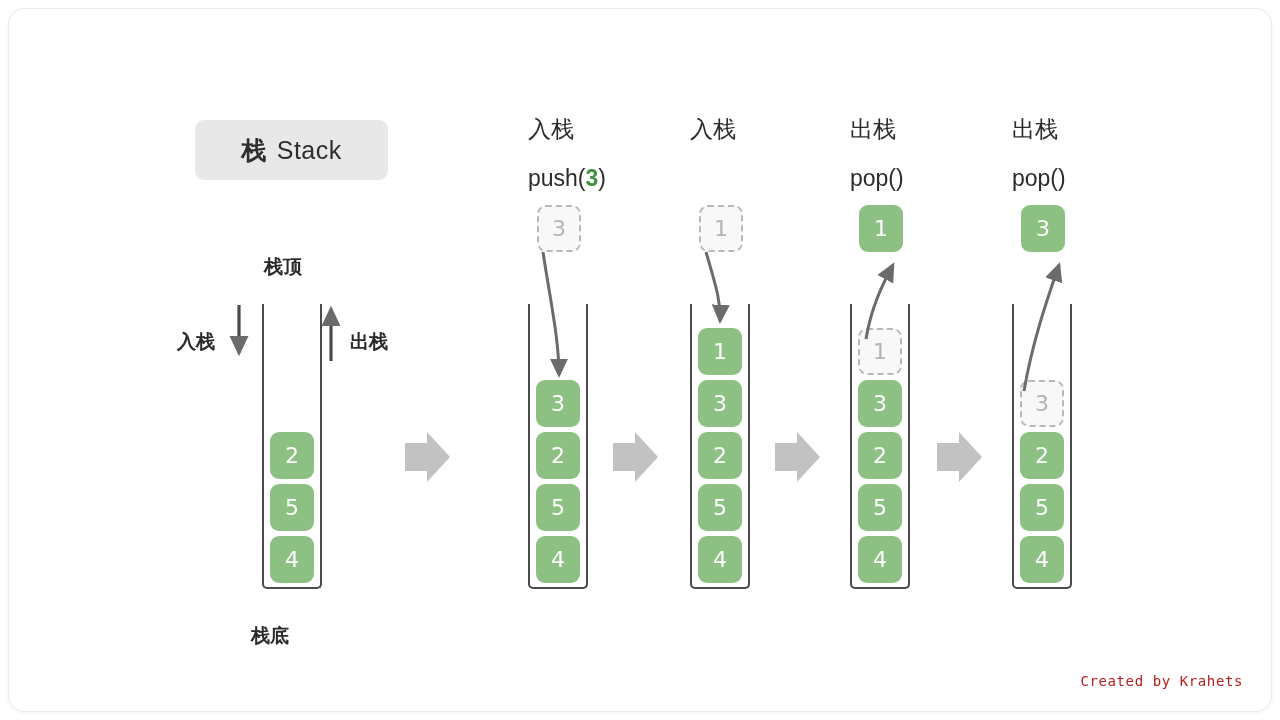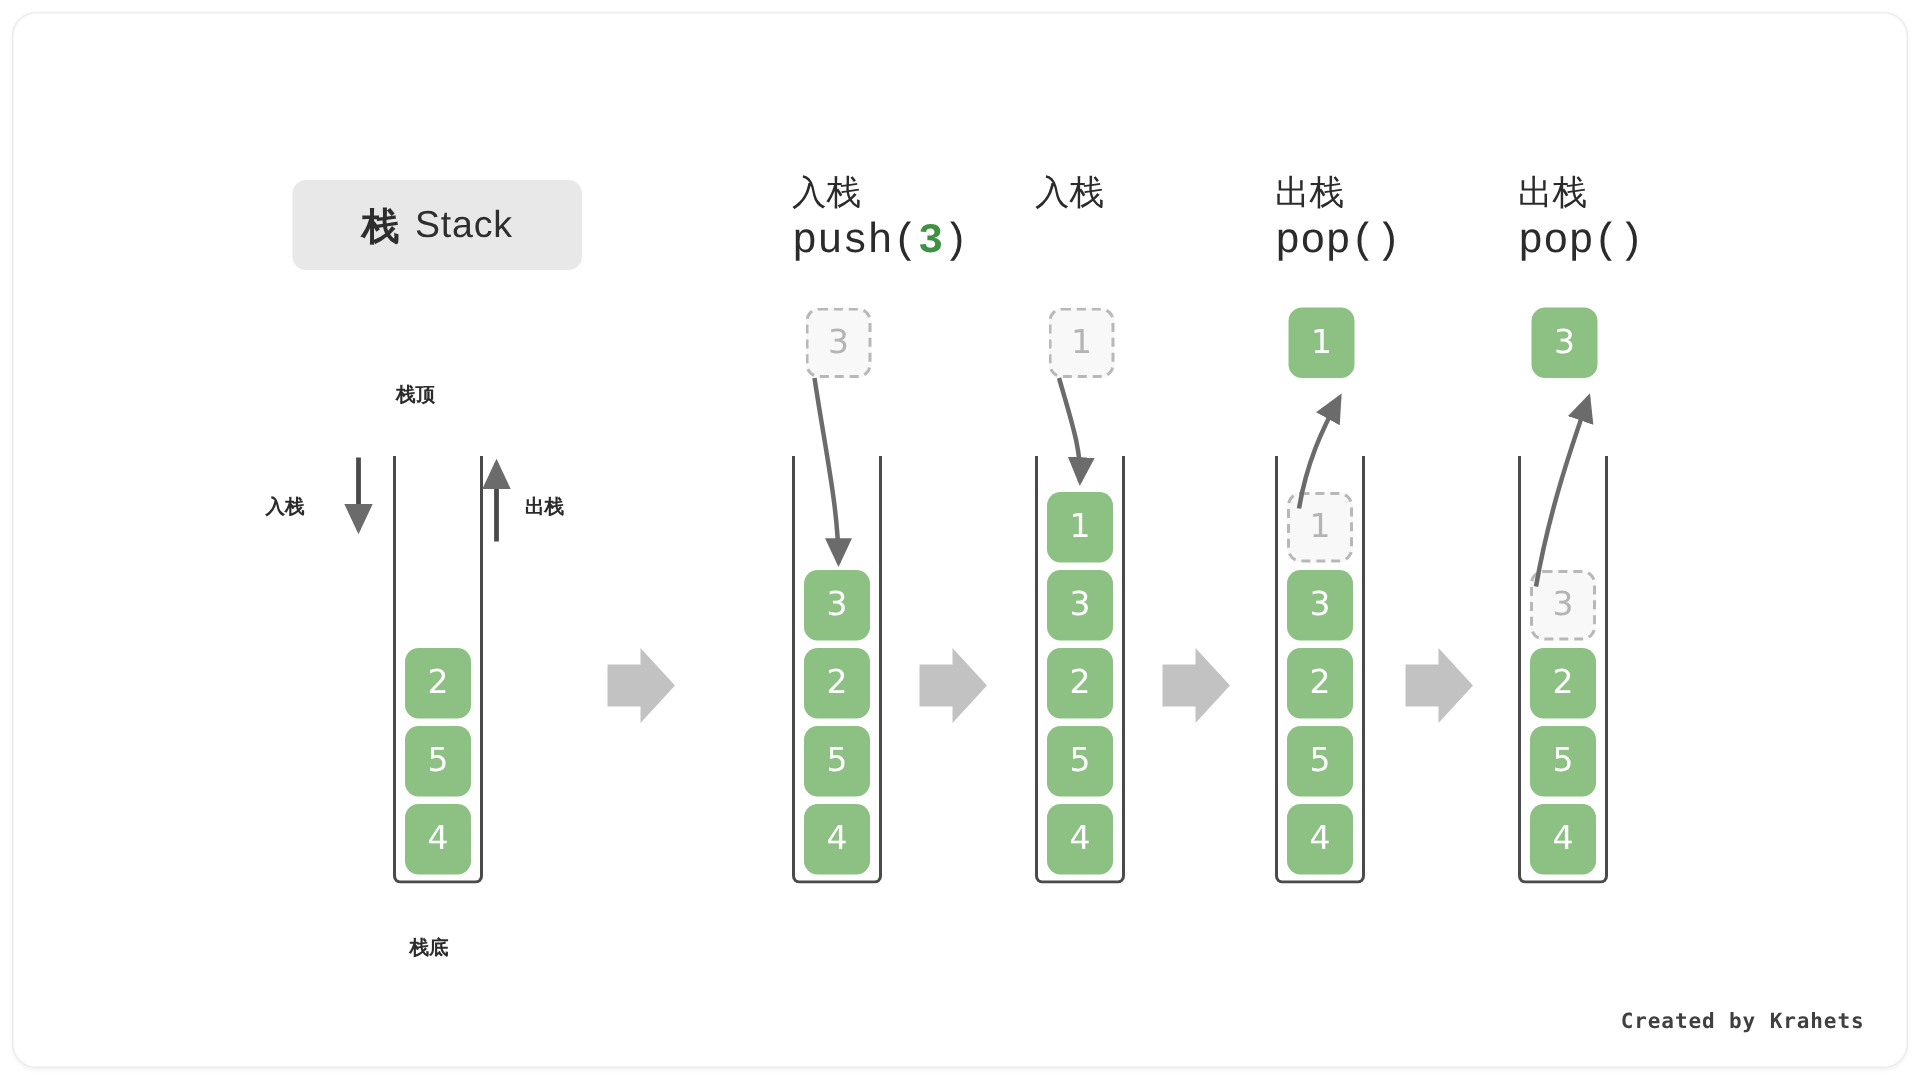--- a/index.html
+++ b/index.html
@@ -55,24 +55,24 @@
     line-height: 1.28;
   }
   .col-head .cjk {
     display: block;
     font-size: 23px;
     color: #2b2b2b;
     font-family: "DejaVu Sans", sans-serif;
   }
   .col-head .op {
     display: block;
-    font-size: 28px;
+    font-size: 23px;
     color: #2b2b2b;
-    font-family: Liberation Mono, monospace;
-    margin-top: 0;
+    font-family: Liberation Sans, sans-serif;
+    margin-top: 20px;
   }
   .col-head .op .arg {
     color: #3f9142;
     font-weight: bold;
   }
 
   
   .stack-box {
     width: 60px;
     height: 285px;
@@ -105,34 +105,33 @@
   .cell.ghost {
     background: #f8f8f8;
     color: #b4b4b4;
     border: 2px dashed #b8b8b8;
   }
 
   
   .cjk-label {
     font-family: "DejaVu Sans", sans-serif;
     font-weight: bold;
-    font-size: 13px;
+    font-size: 19px;
     color: #2b2b2b;
     white-space: nowrap;
   }
 
   
   .watermark {
     right: 28px;
     bottom: 22px;
     font-family: "DejaVu Sans Mono", monospace;
     font-size: 14px;
-    color: #404040;
+    color: #b91c1c;
     letter-spacing: 0.6px;
-    font-weight: bold;
   }
 
   svg.overlay {
     position: absolute;
     left: 0;
     top: 0;
     width: 1264px;
     height: 704px;
     pointer-events: none;
   }
@@ -141,21 +140,21 @@
 <body>
 
 <div class="card">
 
   <div class="abs title-chip">
     <span class="cjk">栈</span>
       <span class="latin">Stack</span>
   </div>
 
   <div class="abs cjk-label" style="left:255px; top:245px;">栈顶</div>
-  <div class="abs cjk-label" style="left:264px; top:614px;">栈底</div>
+  <div class="abs cjk-label" style="left:242px; top:614px;">栈底</div>
   <div class="abs cjk-label" style="left:168px; top:320px;">入栈</div>
   <div class="abs cjk-label" style="left:341px; top:320px;">出栈</div>
 
   <div class="abs stack-box" style="left:253px; top:295px;"></div>
 
   <div class="abs" id="left-cells">
       <div class="cell filled" style="left: 261px; top: 423px;">2</div>
       <div class="cell filled" style="left: 261px; top: 475px;">5</div>
       <div class="cell filled" style="left: 261px; top: 527px;">4</div>
     </div>

